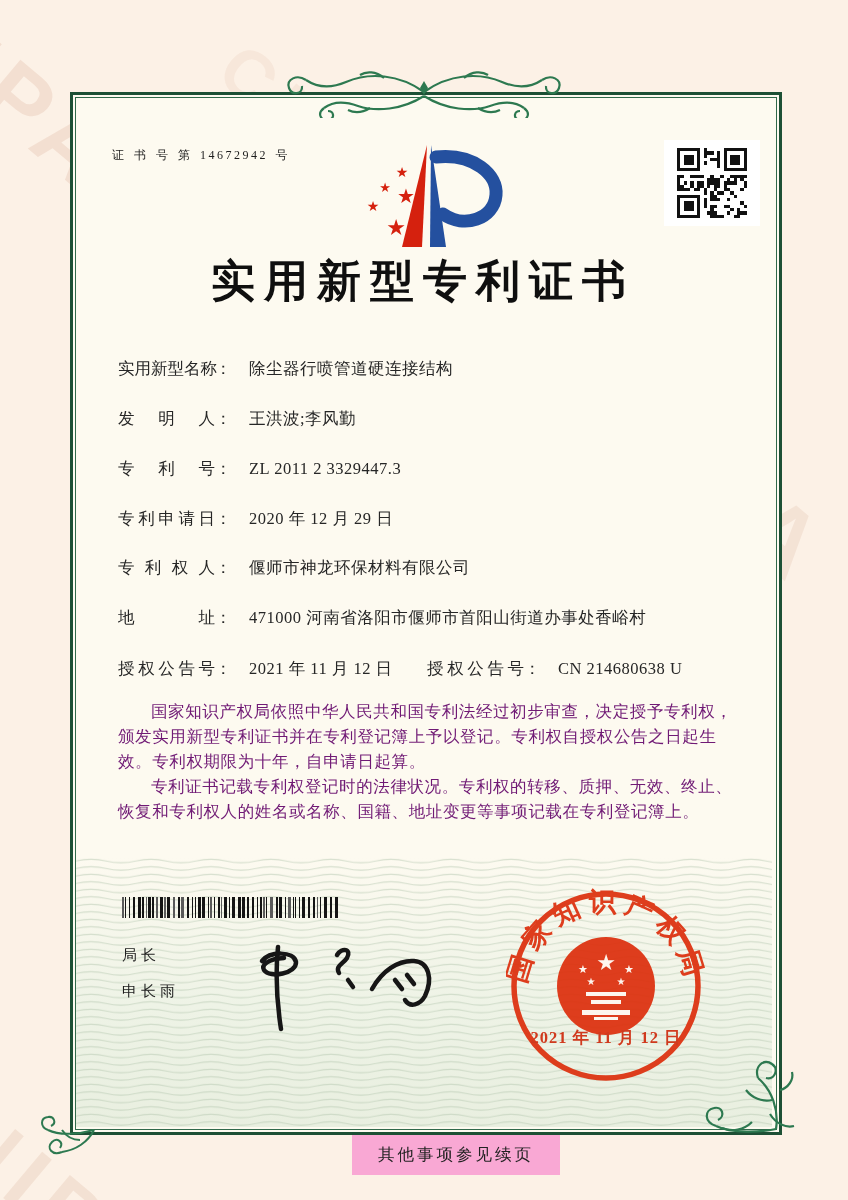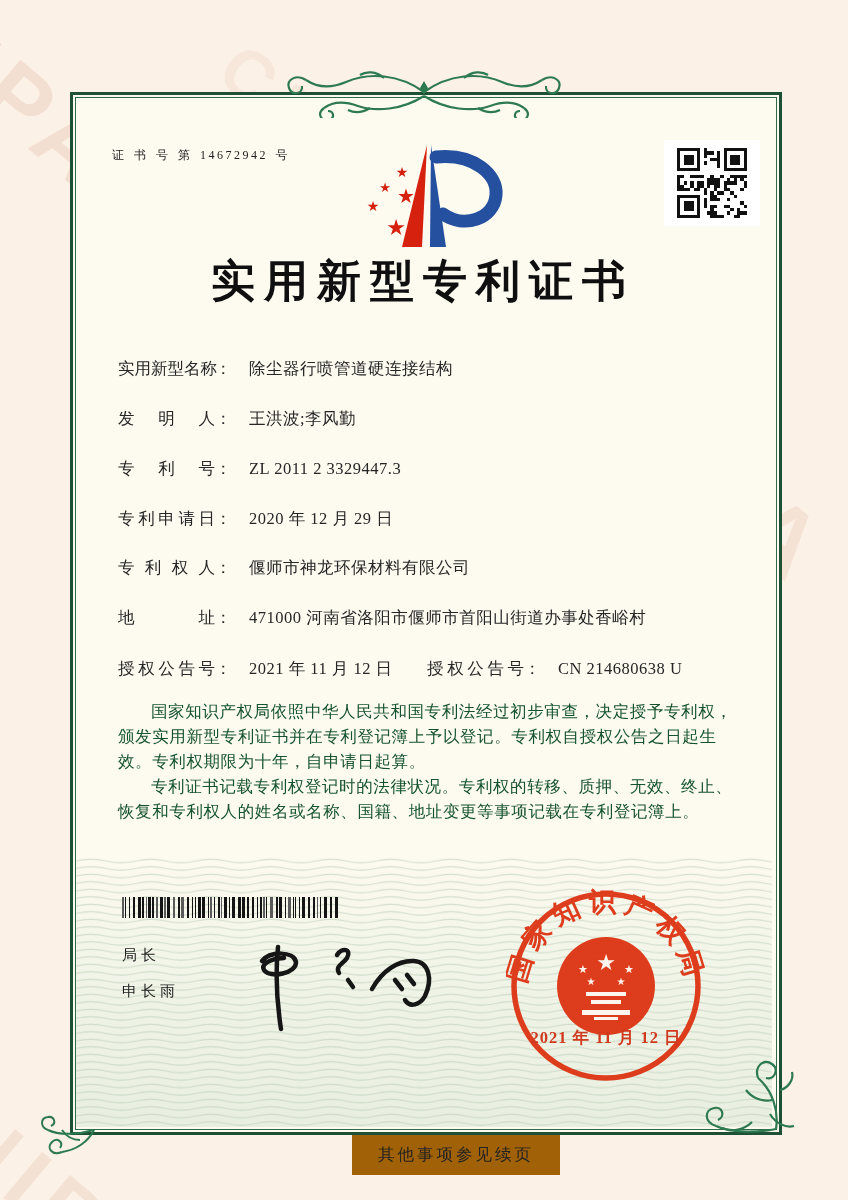--- a/index.html
+++ b/index.html
@@ -32,33 +32,33 @@
   
   .frow{position:absolute;left:118px;width:640px;font-size:16.5px;color:#262626;}
   .fgroup{position:absolute;top:0;left:0;white-space:nowrap;}
   .fgroup.second{left:309px;}
   .flabel{display:inline-block;width:97px;text-align:justify;text-align-last:justify;
           vertical-align:bottom;}
   .fcolon{display:inline-block;width:16px;}
   .fvalue{margin-left:18px;letter-spacing:.5px;}
   
   .paras{position:absolute;left:118px;top:699px;width:616px;font-size:16.5px;
-         line-height:25px;letter-spacing:.6px;color:#14532d;}
+         line-height:25px;letter-spacing:.6px;color:#701a75;}
   .paras p{margin:0;text-indent:33px;}
   
   .barcode{position:absolute;left:122px;top:897px;}
   .officer{position:absolute;left:122px;top:937px;
            font-family:"Liberation Sans","DejaVu Sans",sans-serif;
            font-size:15px;letter-spacing:4px;color:#1c1c1c;line-height:36px;}
   .signature{position:absolute;left:240px;top:933px;}
   .seal{position:absolute;left:506px;top:886px;opacity:.93;}
   .pagenum{position:absolute;left:70px;top:1094px;width:706px;text-align:center;
            font-size:14.5px;letter-spacing:2px;color:#3a3a3a;}
   .note{position:absolute;left:456px;top:1135px;transform:translateX(-50%);
-        background:#a16207;padding:9px 26px;font-size:16.5px;letter-spacing:3px;
+        background:#f9a8d4;padding:9px 26px;font-size:16.5px;letter-spacing:3px;
         color:#222;white-space:nowrap;}
   
   .orn-top{position:absolute;left:274px;top:66px;}
   .orn-br{position:absolute;left:702px;top:1050px;}
   .orn-bl{position:absolute;left:36px;top:1106px;}
 </style>
 </head>
 <body>
 
 <div id="page">

